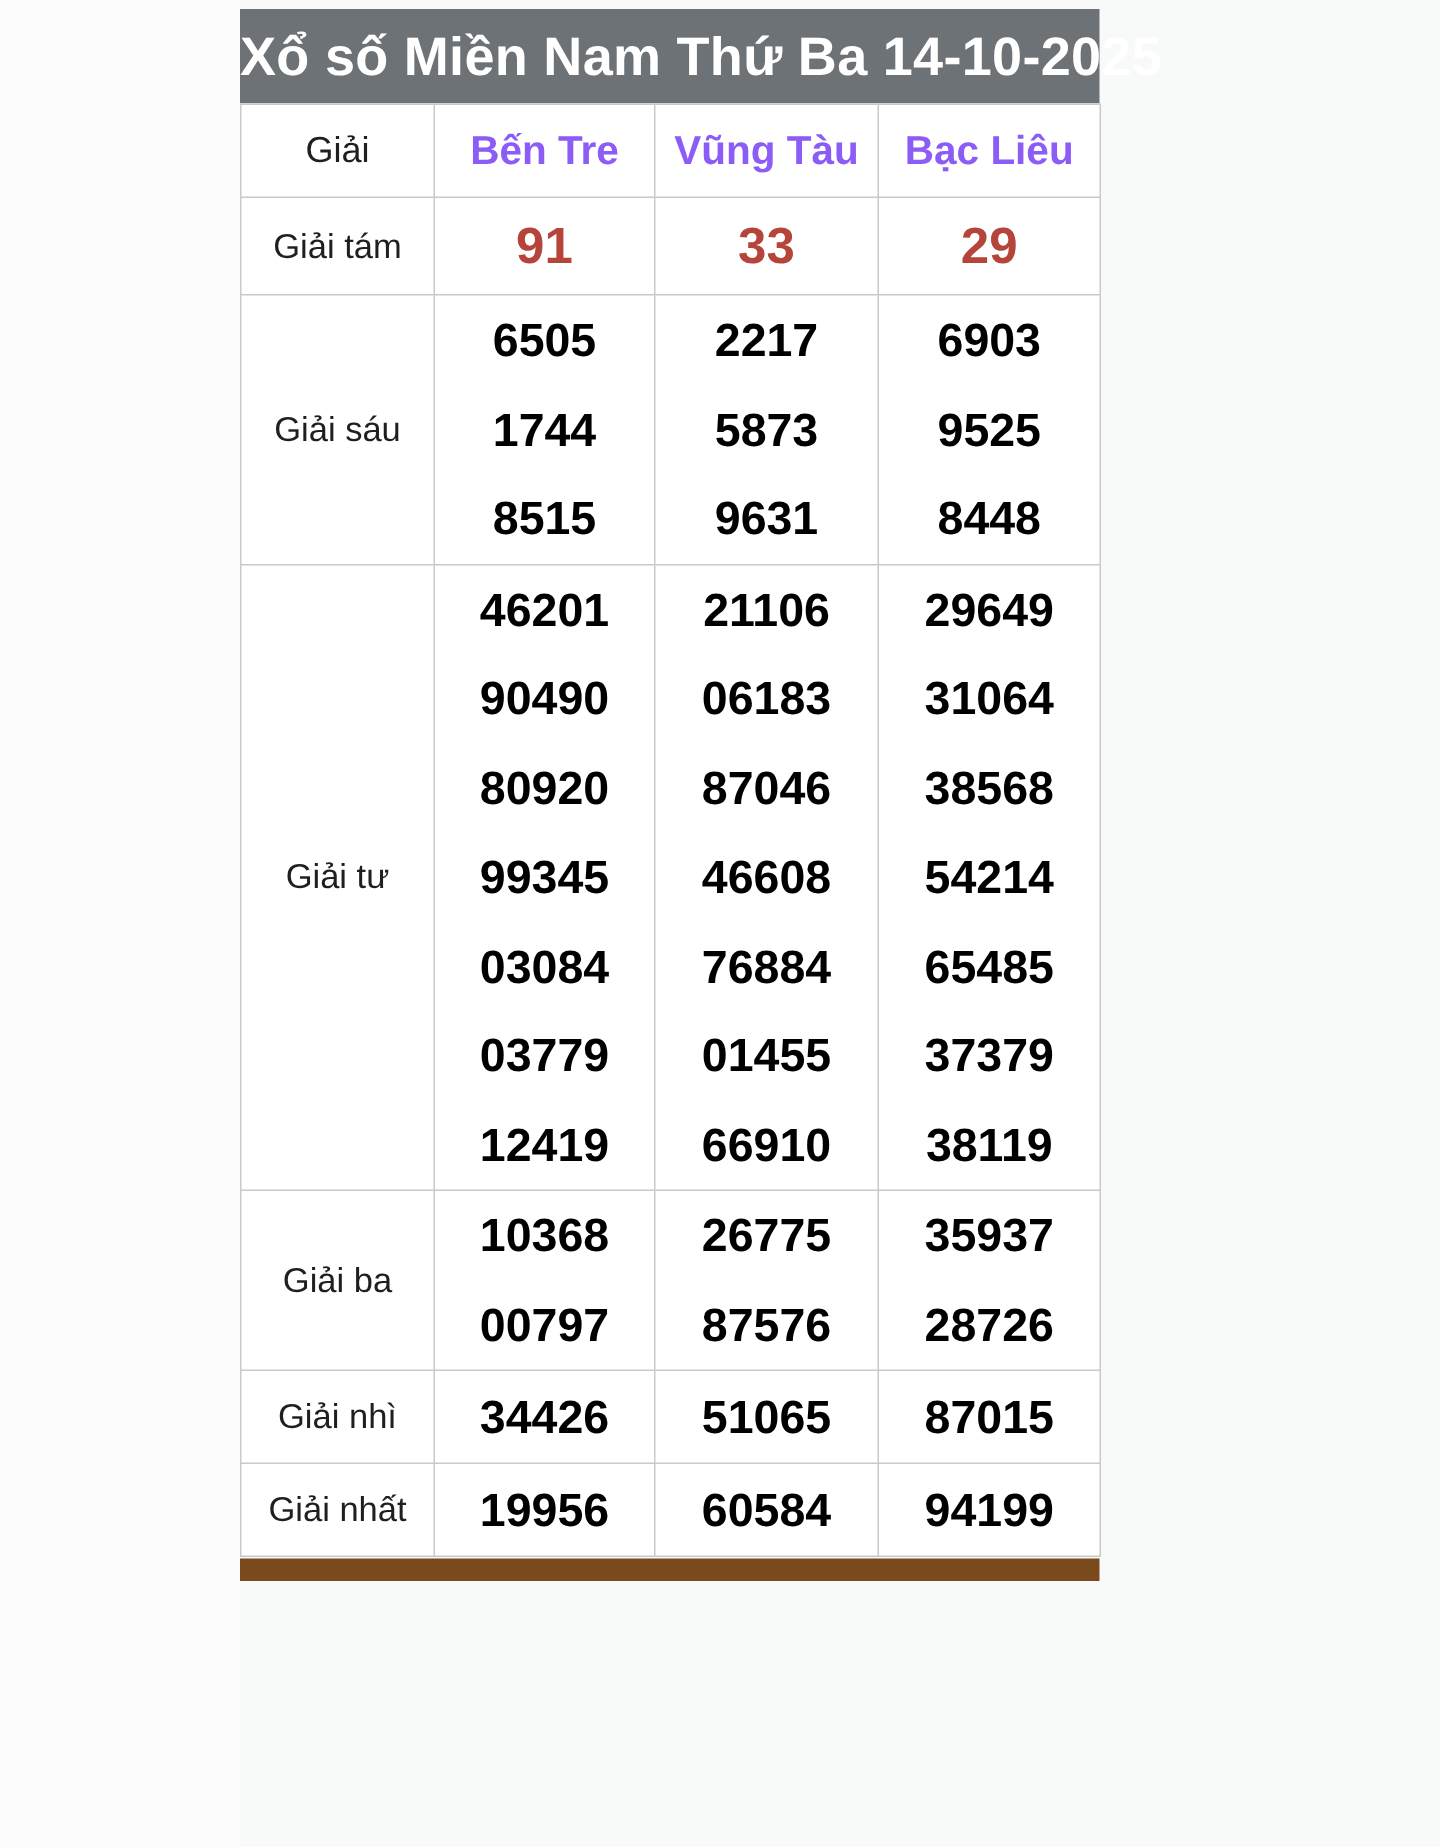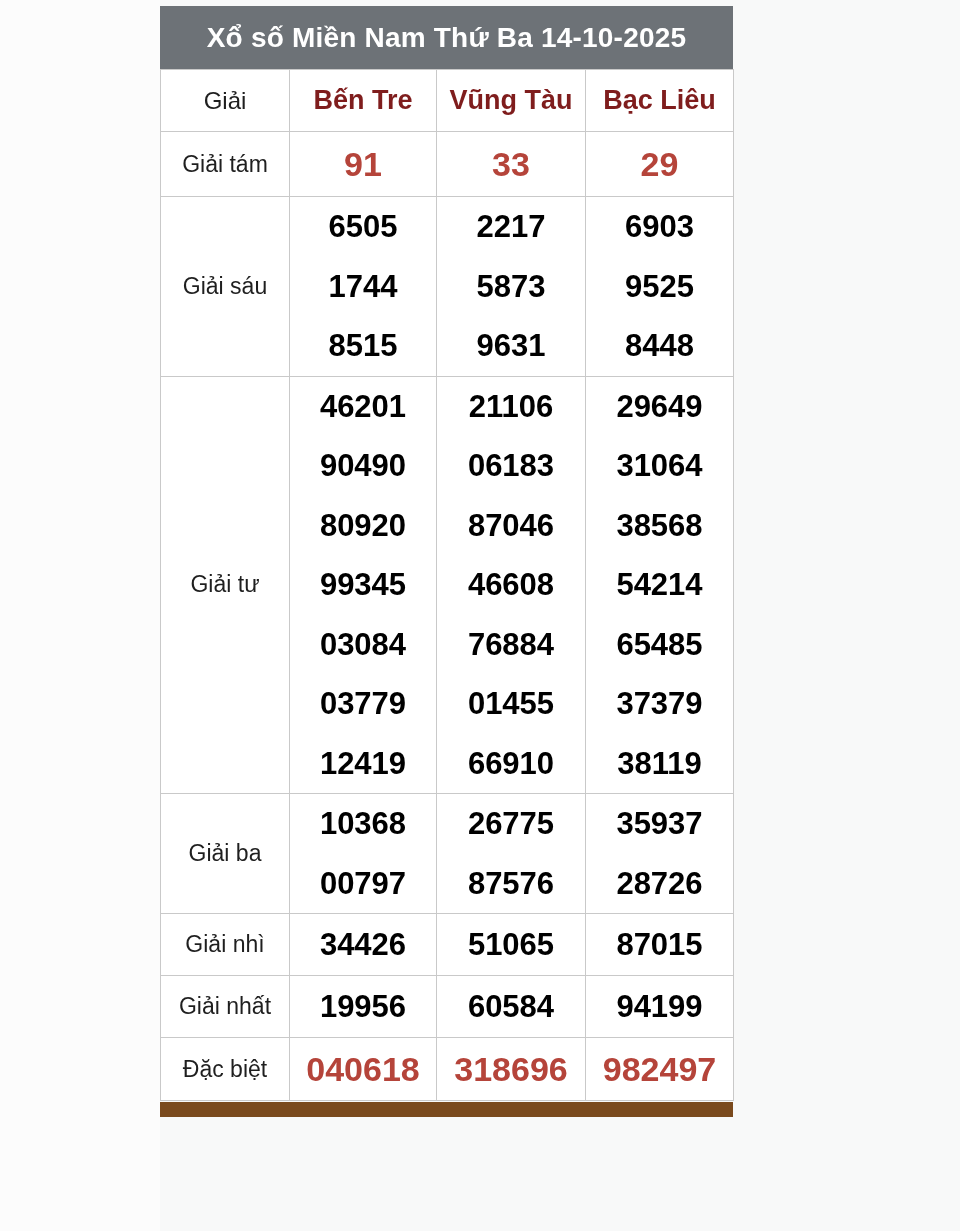--- a/index.html
+++ b/index.html
@@ -19,21 +19,21 @@
   .lottery-wrap {
     position: absolute;
     left: 160px;
     top: 6px;
     width: 573px;
   }
   .title-bar {
     background: #6d7277;
     color: #ffffff;
     font-weight: bold;
-    font-size: 28px;
+    font-size: 36px;
     text-align: center;
     height: 63px;
     line-height: 63px;
     letter-spacing: 0.2px;
     white-space: nowrap;
   }
   table.results {
     border-collapse: collapse;
     table-layout: fixed;
     width: 573px;
@@ -47,21 +47,21 @@
     background: #ffffff;
   }
   td.hdr-prize {
     font-size: 24px;
     color: #1f1f1f;
     height: 61px;
   }
   td.hdr-province {
     font-weight: bold;
     font-size: 27px;
-    color: #7f1d1d;
+    color: #8b5cf6;
     height: 61px;
   }
   td.prize-label {
     font-size: 23px;
     color: #1f1f1f;
     margin-left: 20px;
   }
   .num-line {
     line-height: 59.5px;
     font-weight: bold;
@@ -206,31 +206,19 @@
               <div class="num-line">19956</div>
             </td>
           <td>
               <div class="num-line">60584</div>
             </td>
           <td>
               <div class="num-line">94199</div>
             </td>
         </tr>
 
-        <tr class="red-row row-single">
-          <td class="prize-label">Đặc biệt</td>
-          <td>
-              <div class="num-line">040618</div>
-            </td>
-          <td>
-              <div class="num-line">318696</div>
-            </td>
-          <td>
-              <div class="num-line">982497</div>
-            </td>
-        </tr>
 
       </tbody>
     </table>
 
     <div class="bottom-bar"></div>
   </div>
 </div>
 
 </body></html>

